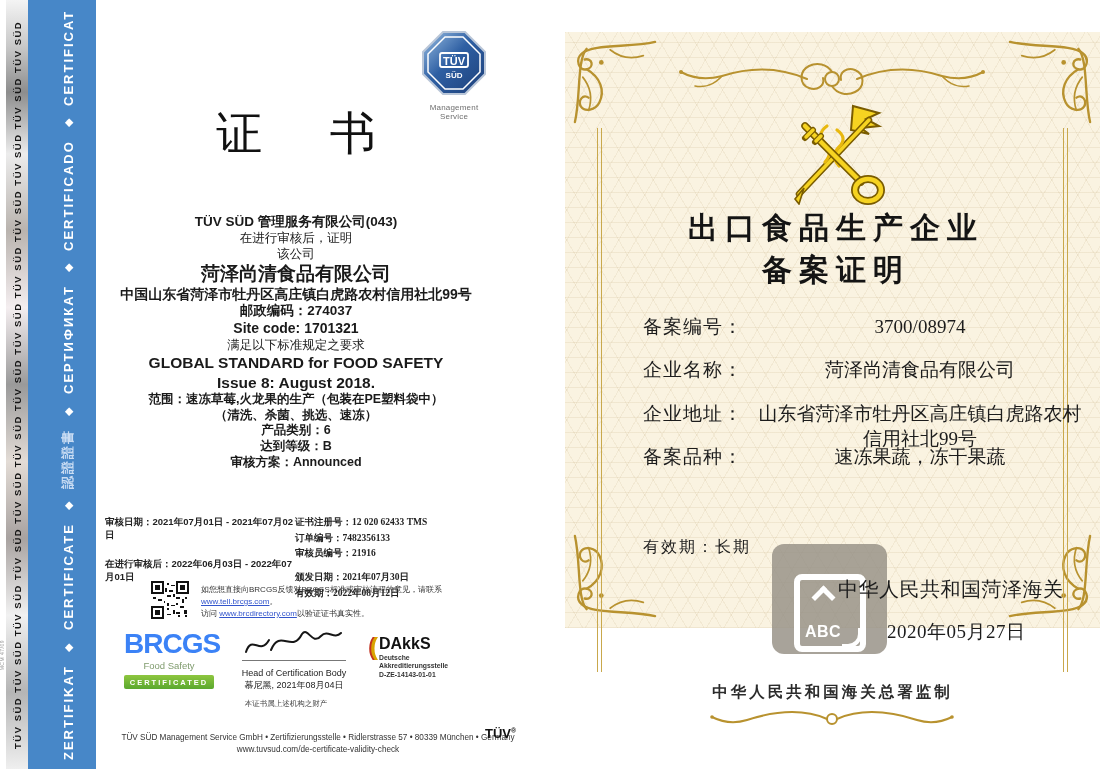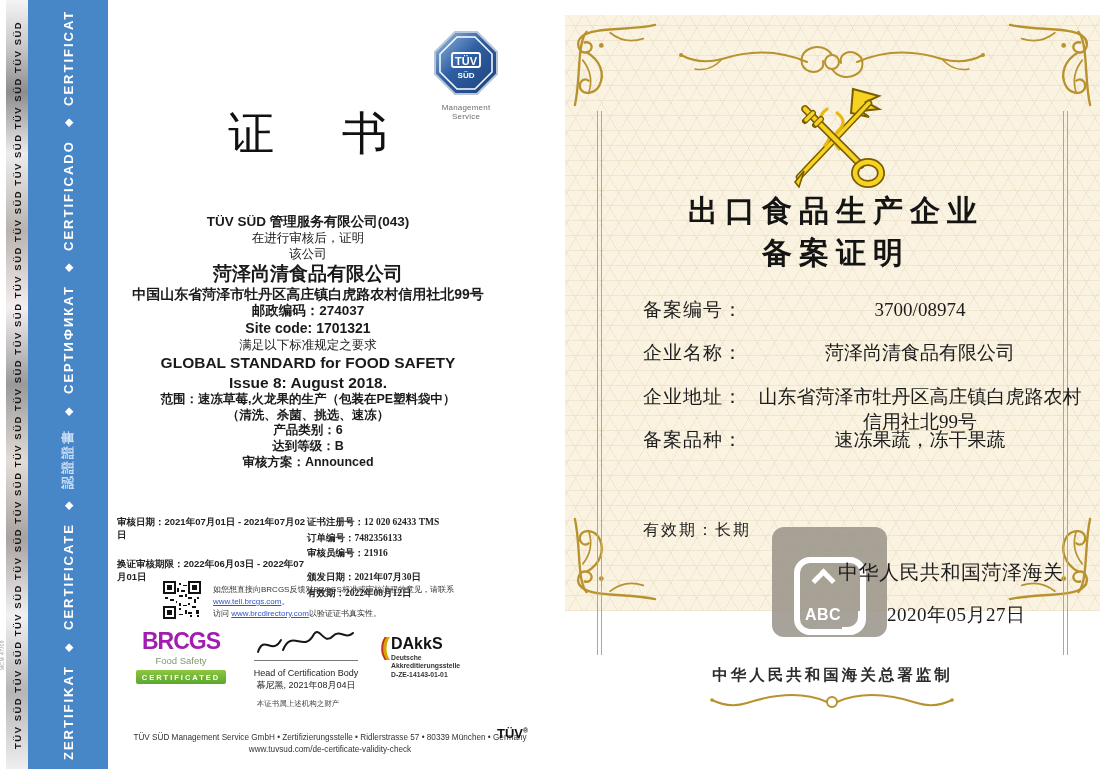--- a/index.html
+++ b/index.html
@@ -15,21 +15,21 @@
     white-space:nowrap;display:flex;flex-direction:row;align-items:center;justify-content:center;height:100%;}
   .strip-word{font-size:9.5px;font-weight:700;color:#141414;letter-spacing:1.5px;}
   .band{position:absolute;left:28px;top:0;width:80px;height:100%;background:#4787c8;}
   .band-word{font-size:13px;font-weight:700;color:#ffffff;letter-spacing:2px;margin:9px 0;}
   .band-word.light{color:#c9dcf3;}
   .band-dia{color:#ffffff;font-size:11px;margin:4px 0;}
   .spine-code{position:absolute;left:-1px;top:640px;font-size:5px;color:#9a9a9a;
     writing-mode:vertical-rl;transform:rotate(180deg);letter-spacing:.5px;}
 
   
-  .left-cert{position:absolute;left:108px;top:0;width:452px;height:769px;background:#ffffff;}
+  .left-cert{position:absolute;left:96px;top:0;width:452px;height:769px;background:#ffffff;}
   .tuv-logo{position:absolute;left:325px;top:30px;width:66px;text-align:center;}
   .tuv-logo-caption{margin-top:3px;font-size:8px;color:#6f6f6f;letter-spacing:.2px;}
   .lc-title{position:absolute;left:0;top:103px;width:400px;text-align:center;
     font-family:"Liberation Serif","DejaVu Serif",serif;font-size:46px;font-weight:400;
     letter-spacing:28px;text-indent:28px;color:#111;}
   .lc-body{position:absolute;left:0;top:214px;width:400px;text-align:center;line-height:1.25;}
   .lc-body div{margin:0 auto;}
   .f-issuer{font-size:13.5px;font-weight:700;margin-bottom:6px;}
   .f-sm{font-size:12.5px;margin-bottom:8px;}
   .f-sm2{font-size:12.5px;margin-bottom:7px;}
@@ -46,21 +46,21 @@
   .lc-dates{position:absolute;left:9px;top:516px;right:14px;display:flex;font-size:9.5px;color:#222;}
   .lc-dates .col-l{width:190px;}
   .lc-dates .col-l div{margin-bottom:16px;font-weight:700;}
   .lc-dates .col-r div{margin-bottom:2.5px;font-weight:700;font-family:Liberation Serif, serif;}
   .lc-dates .gap{height:6px;}
   .lc-qr{position:absolute;left:55px;top:581px;display:flex;gap:12px;align-items:flex-start;}
   .qr-note{width:280px;font-size:8px;color:#333;line-height:1.5;padding-top:3px;}
   .qr-note a{color:#3355cc;text-decoration:underline;}
   .lc-logos{position:absolute;left:0;top:626px;width:452px;height:88px;}
   .brcgs{position:absolute;left:28px;top:4px;width:90px;text-align:center;}
-  .brcgs-name{font-size:23px;font-weight:700;color:#a21caf;letter-spacing:-1px;line-height:1;}
+  .brcgs-name{font-size:28px;font-weight:700;color:#3b82f6;letter-spacing:-1px;line-height:1;}
   .brcgs-sub{font-size:9.5px;color:#7f9b6d;margin-top:2px;}
   .brcgs-badge{margin-top:4px;background:linear-gradient(180deg,#8ec63f,#5aa82e);color:#fff;
     font-size:7.5px;font-weight:700;letter-spacing:2px;padding:2.5px 0;border-radius:2px;}
   .sign{position:absolute;left:143px;top:0;width:110px;text-align:center;}
   .sign svg{border-bottom:1px solid #777;}
   .sign-role{font-size:9px;font-weight:400;color:#222;margin-top:3px;}
   .sign-date{font-size:9px;color:#222;margin-top:1px;}
   .dakks{position:absolute;left:272px;top:10px;display:flex;align-items:flex-start;}
   .dakks-arcs{font-size:24px;font-weight:700;line-height:.9;letter-spacing:-6px;margin-right:7px;}
   .arc-red{color:#c23322;}
@@ -68,21 +68,21 @@
   .dakks-name{font-size:16px;font-weight:700;color:#111;line-height:1;}
   .dakks-sub{font-size:6.8px;color:#333;line-height:1.25;margin-top:2px;font-weight:700;}
   .property-note{position:absolute;left:90px;top:699px;width:200px;text-align:center;
     font-size:7.5px;color:#444;}
   .lc-footer{position:absolute;left:0;top:732px;width:444px;text-align:center;
     font-size:8.2px;color:#333;line-height:1.5;}
   .footer-brand{position:absolute;left:389px;top:726px;font-size:13px;font-weight:700;color:#111;}
   .footer-brand sup{font-size:7px;}
 
   
-  .right-cert{position:absolute;left:565px;top:15px;width:535px;height:596px;
+  .right-cert{position:absolute;left:565px;top:32px;width:535px;height:596px;
     background-color:#faf3e1;
     background-image:
       repeating-linear-gradient(0deg, rgba(205,185,145,.22) 0 1px, transparent 1px 15px),
       repeating-linear-gradient(60deg, rgba(205,185,145,.18) 0 1px, transparent 1px 15px),
       repeating-linear-gradient(120deg, rgba(205,185,145,.18) 0 1px, transparent 1px 15px);
     font-family:"Liberation Serif","DejaVu Serif",serif;color:#1c1c1c;}
   .corner{position:absolute;width:88px;height:88px;}
   .c-tl{left:6px;top:6px;}
   .c-tr{right:6px;top:6px;transform:scaleX(-1);}
   .c-bl{left:6px;bottom:8px;transform:scaleY(-1);}
@@ -105,21 +105,21 @@
   .rc-authority{position:absolute;left:273px;top:544px;font-size:20px;letter-spacing:.5px;z-index:4;}
   .rc-date{position:absolute;left:322px;top:587px;font-size:19px;letter-spacing:.5px;z-index:4;}
   .rc-footer{position:absolute;left:0;top:650px;width:535px;text-align:center;
     font-size:15.5px;font-weight:600;letter-spacing:3px;color:#2b2b2b;}
   .flourish-bottom{position:absolute;left:137px;top:674px;}
 
   
   .ime{position:absolute;left:207px;top:512px;width:115px;height:110px;
     background:rgba(153,147,136,.85);border-radius:12px;z-index:3;}
   .ime-box{position:absolute;left:22px;top:30px;width:60px;height:66px;
-    border:6px solid #fff;border-radius:16px;}
+    border:6px solid #fff;border-radius:8px;}
   .ime-caret{position:absolute;left:15px;top:9px;width:12px;height:12px;
     border-left:5px solid #fff;border-top:5px solid #fff;transform:rotate(45deg);}
   .ime-label{position:absolute;left:5px;bottom:5px;color:#fff;font-weight:700;font-size:16px;
     font-family:"Liberation Sans",sans-serif;letter-spacing:.5px;}
   .ime-arc{position:absolute;right:-2px;bottom:-2px;width:16px;height:16px;
     border-right:4px solid #fff;border-bottom:4px solid #fff;border-radius:0 0 14px 0;}
 </style>
 </head>
 <body>
 
@@ -197,21 +197,21 @@
       <div class="f-scope">范围：速冻草莓,火龙果的生产（包装在PE塑料袋中）</div>
       <div class="f-scope2">（清洗、杀菌、挑选、速冻）</div>
       <div class="f-kv">产品类别：6</div>
       <div class="f-kv">达到等级：B</div>
       <div class="f-kv">审核方案：Announced</div>
     </div>
 
     <div class="lc-dates">
       <div class="col-l">
         <div>审核日期：2021年07月01日 - 2021年07月02日</div>
-        <div>换证审核期限：2022年06月03日 - 2022年07月01日</div>
+        <div>在进行审核后：2022年06月03日 - 2022年07月01日</div>
       </div>
       <div class="col-r">
         <div>证书注册号：12 020 62433 TMS</div>
         <div>订单编号：7482356133</div>
         <div>审核员编号：21916</div>
         <div class="gap"></div>
         <div>颁发日期：2021年07月30日</div>
         <div>有效期：2022年08月12日</div>
       </div>
     </div>

